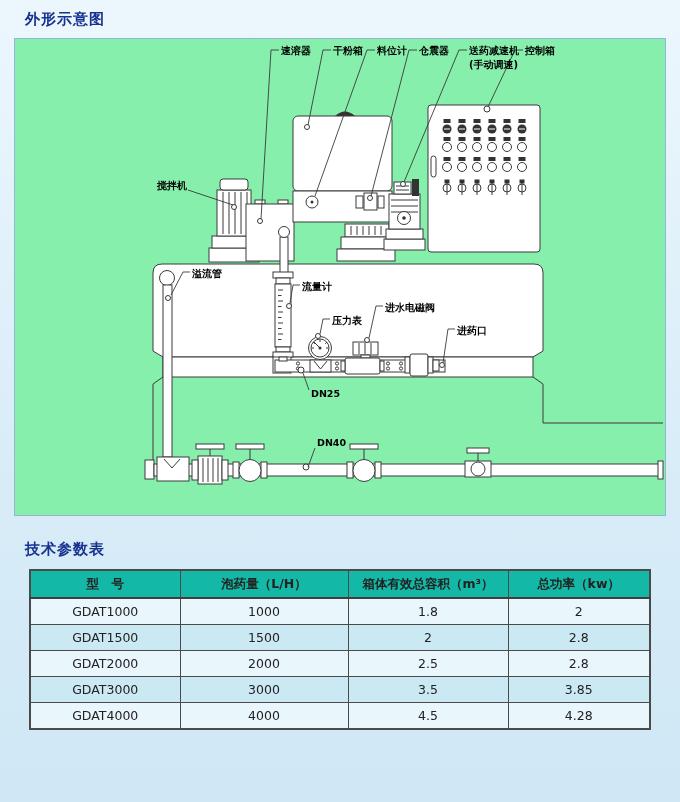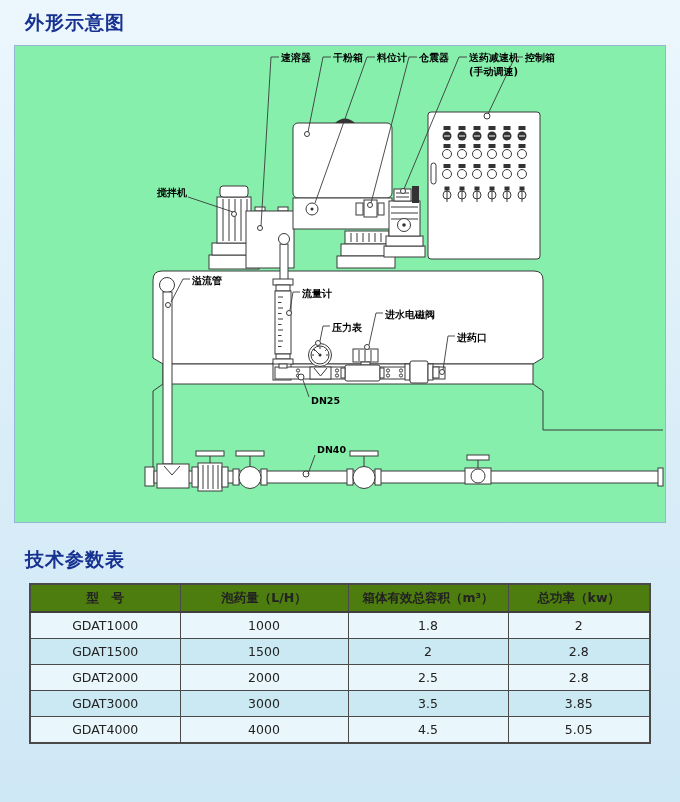--- a/index.html
+++ b/index.html
@@ -5,21 +5,21 @@
   html,body{margin:0;padding:0;}
   body{
     width:680px;height:802px;
     background:linear-gradient(180deg,#ecf7fd 0%,#d9edf8 55%,#cfe8f5 100%);
     font-family:"DejaVu Sans","Liberation Sans",sans-serif;
     color:#222;
   }
   .section-title{
     color:#16318f;
     font-weight:bold;
-    font-size:19px;
+    font-size:15px;
     letter-spacing:1px;
     padding:10px 0 0 25px;
   }
   .diagram-panel{
     margin:9px auto 0 auto;
     width:652px;height:478px;
     background:#86efac;
     border:1px solid #93b6d6;
     box-sizing:border-box;
   }
@@ -35,21 +35,21 @@
   }
   table.spec th, table.spec td{
     border:1px solid #4a4a4a;
     text-align:center;
     height:25px;
     padding:0 2px;
     overflow:hidden;
     white-space:nowrap;
   }
   table.spec thead th{
-    background:#4d7c0f;
+    background:#14b8a6;
     font-weight:bold;
     height:26px;
     border-bottom:2px solid #3f3f3f;
   }
   table.spec tbody tr:nth-child(odd) td{background:#e9f6fb;}
   table.spec tbody tr:nth-child(even) td{background:#cbe9f3;}
   
   .s{stroke:#3a3a3a;stroke-width:1;fill:none;}
   .sf{stroke:#3a3a3a;stroke-width:1;fill:#ffffff;}
   .dk{fill:#333;stroke:none;}
@@ -339,16 +339,16 @@
     <tr>
       <td>GDAT3000</td>
       <td>3000</td>
       <td>3.5</td>
       <td>3.85</td>
     </tr>
     <tr>
       <td>GDAT4000</td>
       <td>4000</td>
       <td>4.5</td>
-      <td>5.05</td>
+      <td>4.28</td>
     </tr>
   </tbody>
 </table>
 
 </body></html>

